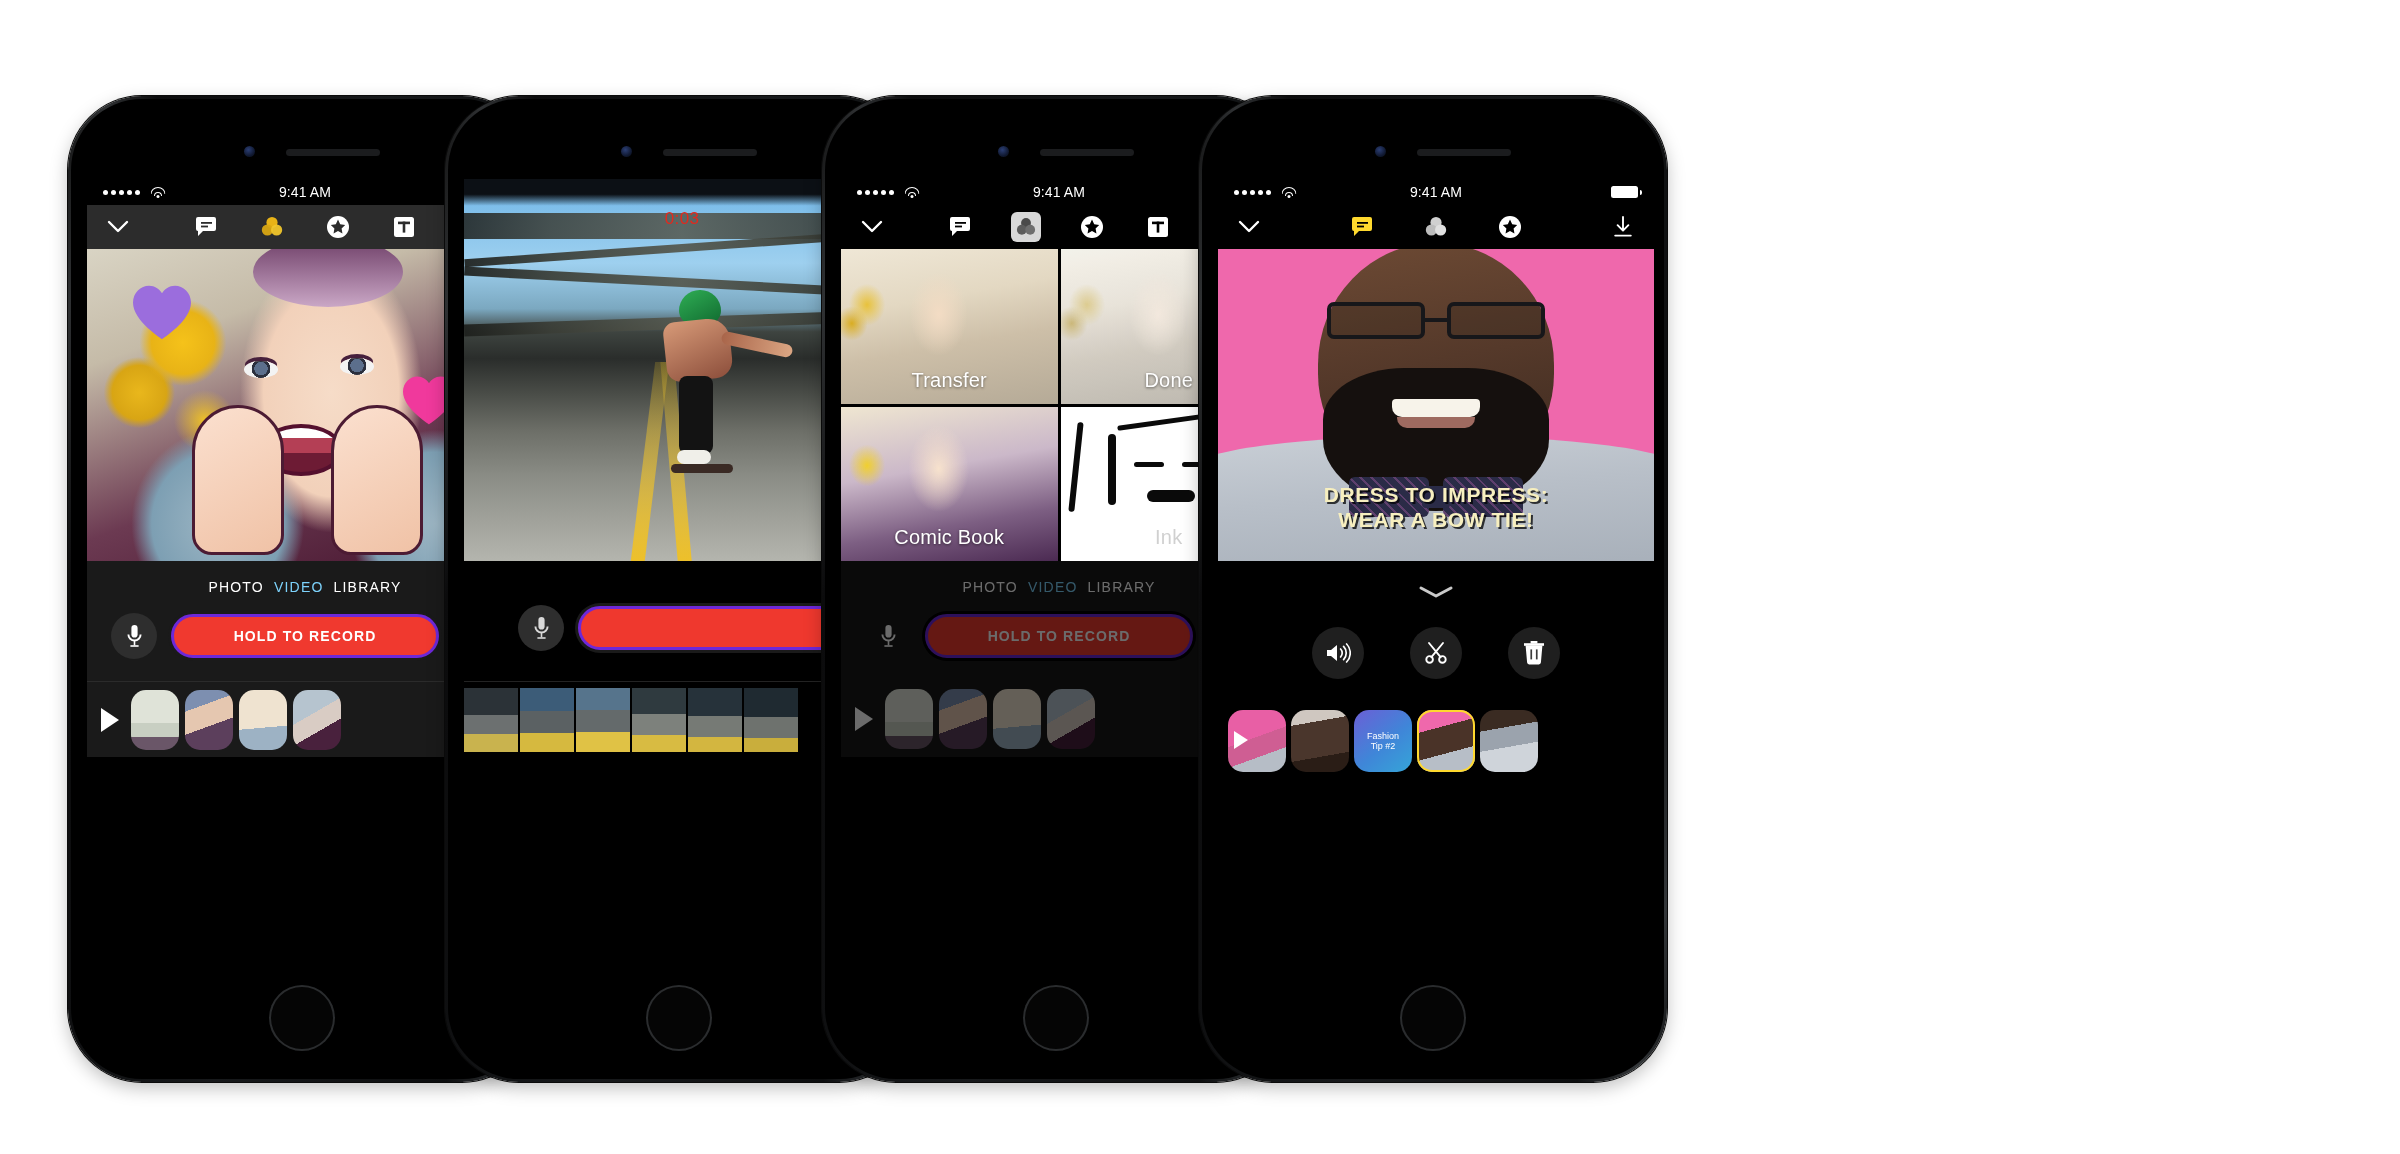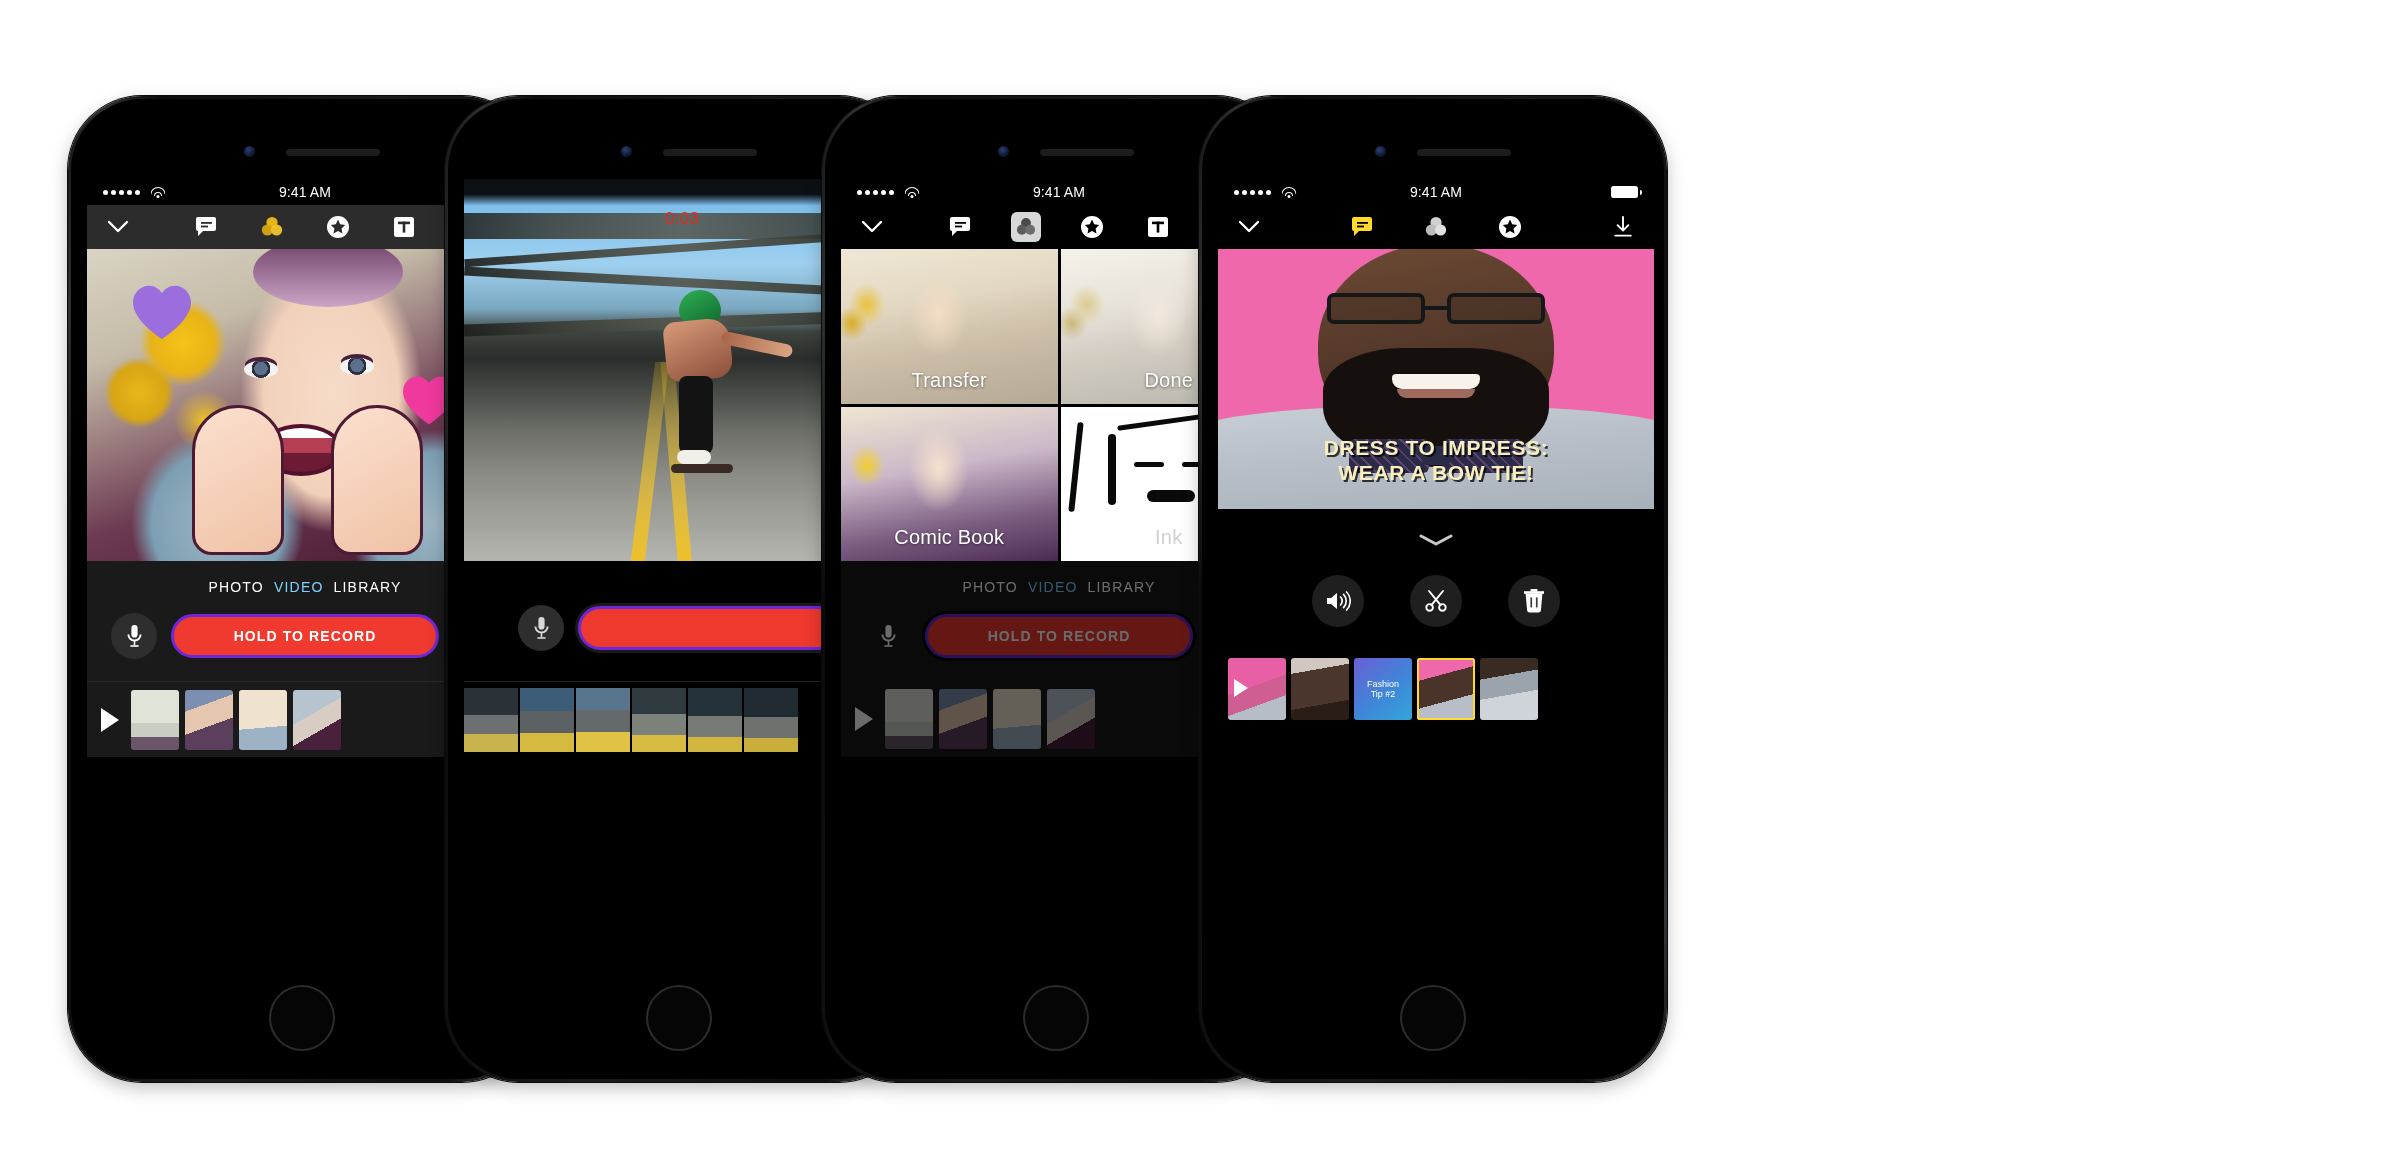--- a/index.html
+++ b/index.html
@@ -293,21 +293,21 @@
   .filmstrip.noborder { border-top: none; padding: 0 0; gap: 2px; }
   .play-tri {
     width:0; height:0; flex:0 0 auto;
     border-left: 18px solid #fff;
     border-top: 12px solid transparent;
     border-bottom: 12px solid transparent;
     margin-right: 6px; cursor:pointer;
   }
   .thumb {
     width: 48px; height: 60px; flex: 0 0 auto;
-    border-radius: 3px; overflow:hidden; position:relative; cursor:pointer;
+    border-radius: 15px; overflow:hidden; position:relative; cursor:pointer;
   }
   .thumb.sel { outline: 2.5px solid #ffd92e; outline-offset:-2.5px; }
   .thumb-strip { width: 54px; height: 64px; border-radius:0; }
   .done {
     margin-left:auto; color:#fff; font-size:17px; cursor:pointer;
   }
   .editrow {
     display:flex; align-items:center; justify-content:center;
     gap: 46px; padding: 26px 0 24px;
   }
@@ -705,21 +705,21 @@
             </div>
           </div>
           <div class="tb-right tb-btn">
             <svg width="22" height="22" viewBox="0 0 22 22">
                 <path d="M11 1v13M5.6 9.2L11 14.6l5.4-5.4" stroke="#fff" stroke-width="1.9" fill="none" stroke-linecap="round" stroke-linejoin="round"></path>
                 <path d="M3.2 19.6h15.6" stroke="#fff" stroke-width="1.9" stroke-linecap="round"></path>
               </svg>
           </div>
         </div>
 
-        <div class="media" style="height:260px">
+        <div class="media" style="height:312px">
           <div class="bowman">
             <div class="bm-shirt"></div>
             <div class="bm-head"></div>
             <div class="bm-beard"></div>
             <div class="bm-glasses">
               <div class="bm-lens" style="left:0"></div>
               <div class="bm-lens" style="right:0"></div>
               <div class="bm-bridge"></div>
             </div>
             <div class="bm-teeth"></div>

